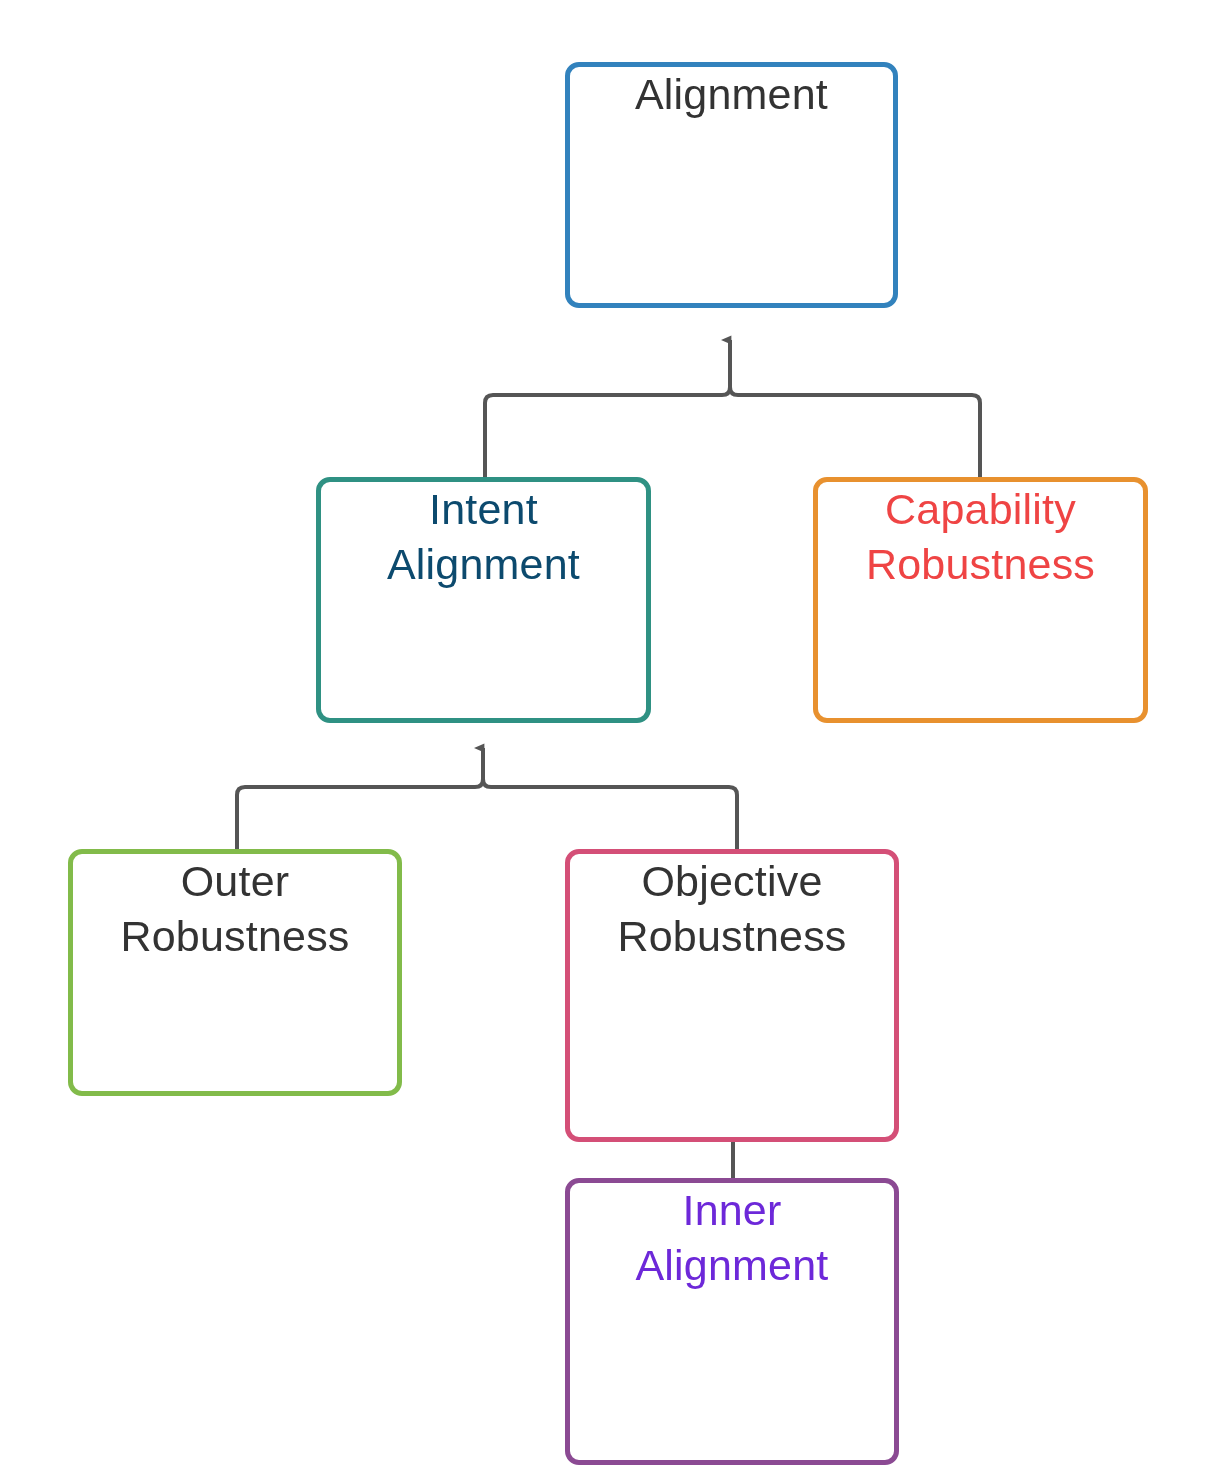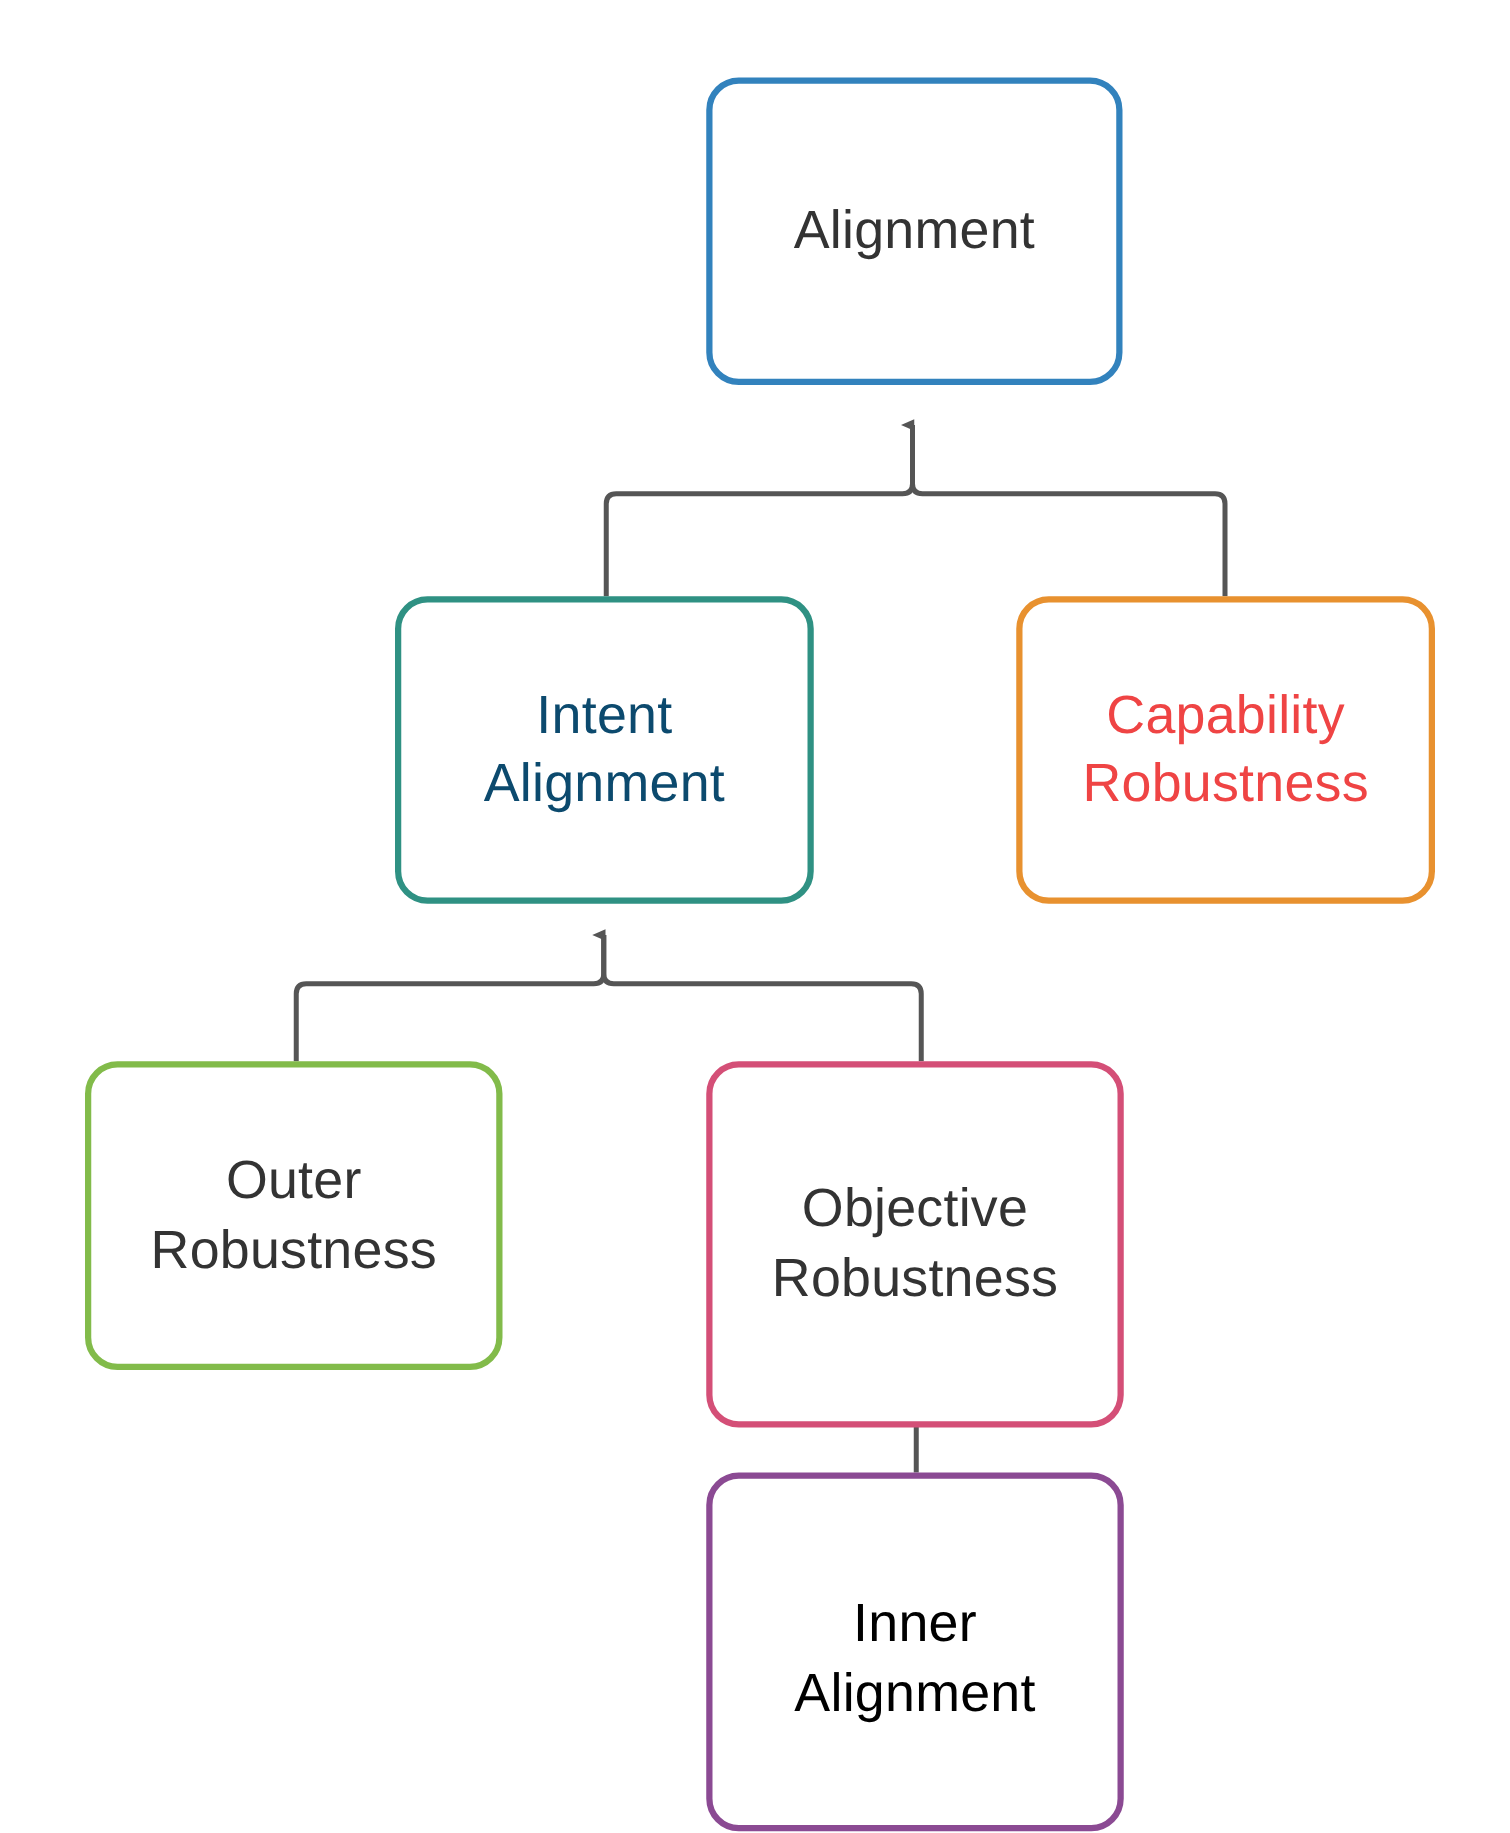--- a/index.html
+++ b/index.html
@@ -27,23 +27,22 @@
     width: 1208px;
     height: 1466px;
     pointer-events: none;
   }
   .node {
     position: absolute;
     box-sizing: border-box;
     background: #ffffff;
     border-style: solid;
     border-width: 5px;
-    border-radius: 26px;
+    border-radius: 14px;
     display: flex;
-    align-items: center;
     justify-content: center;
     text-align: center;
     z-index: 2;
   }
   .node-label {
     color: #333333;
     font-size: 43px;
     line-height: 1.28;
     letter-spacing: 0.2px;
     font-weight: 400;
@@ -100,17 +99,17 @@
     <span class="node-label" style="color: rgb(51, 51, 51);">Outer
 Robustness</span>
   </div>
 
   <div class="node" style="left: 565px; top: 849px; width: 334px; height: 293px; border-color: rgb(212, 79, 119);">
     <span class="node-label" style="color: rgb(51, 51, 51);">Objective
 Robustness</span>
   </div>
 
   <div class="node" style="left: 565px; top: 1178px; width: 334px; height: 287px; border-color: rgb(139, 74, 147);">
-    <span class="node-label" style="color: #000000; margin-top: 12px;">Inner
+    <span class="node-label" style="color: #6d28d9;">Inner
 Alignment</span>
   </div>
 
 </div>
 
 </body></html>

